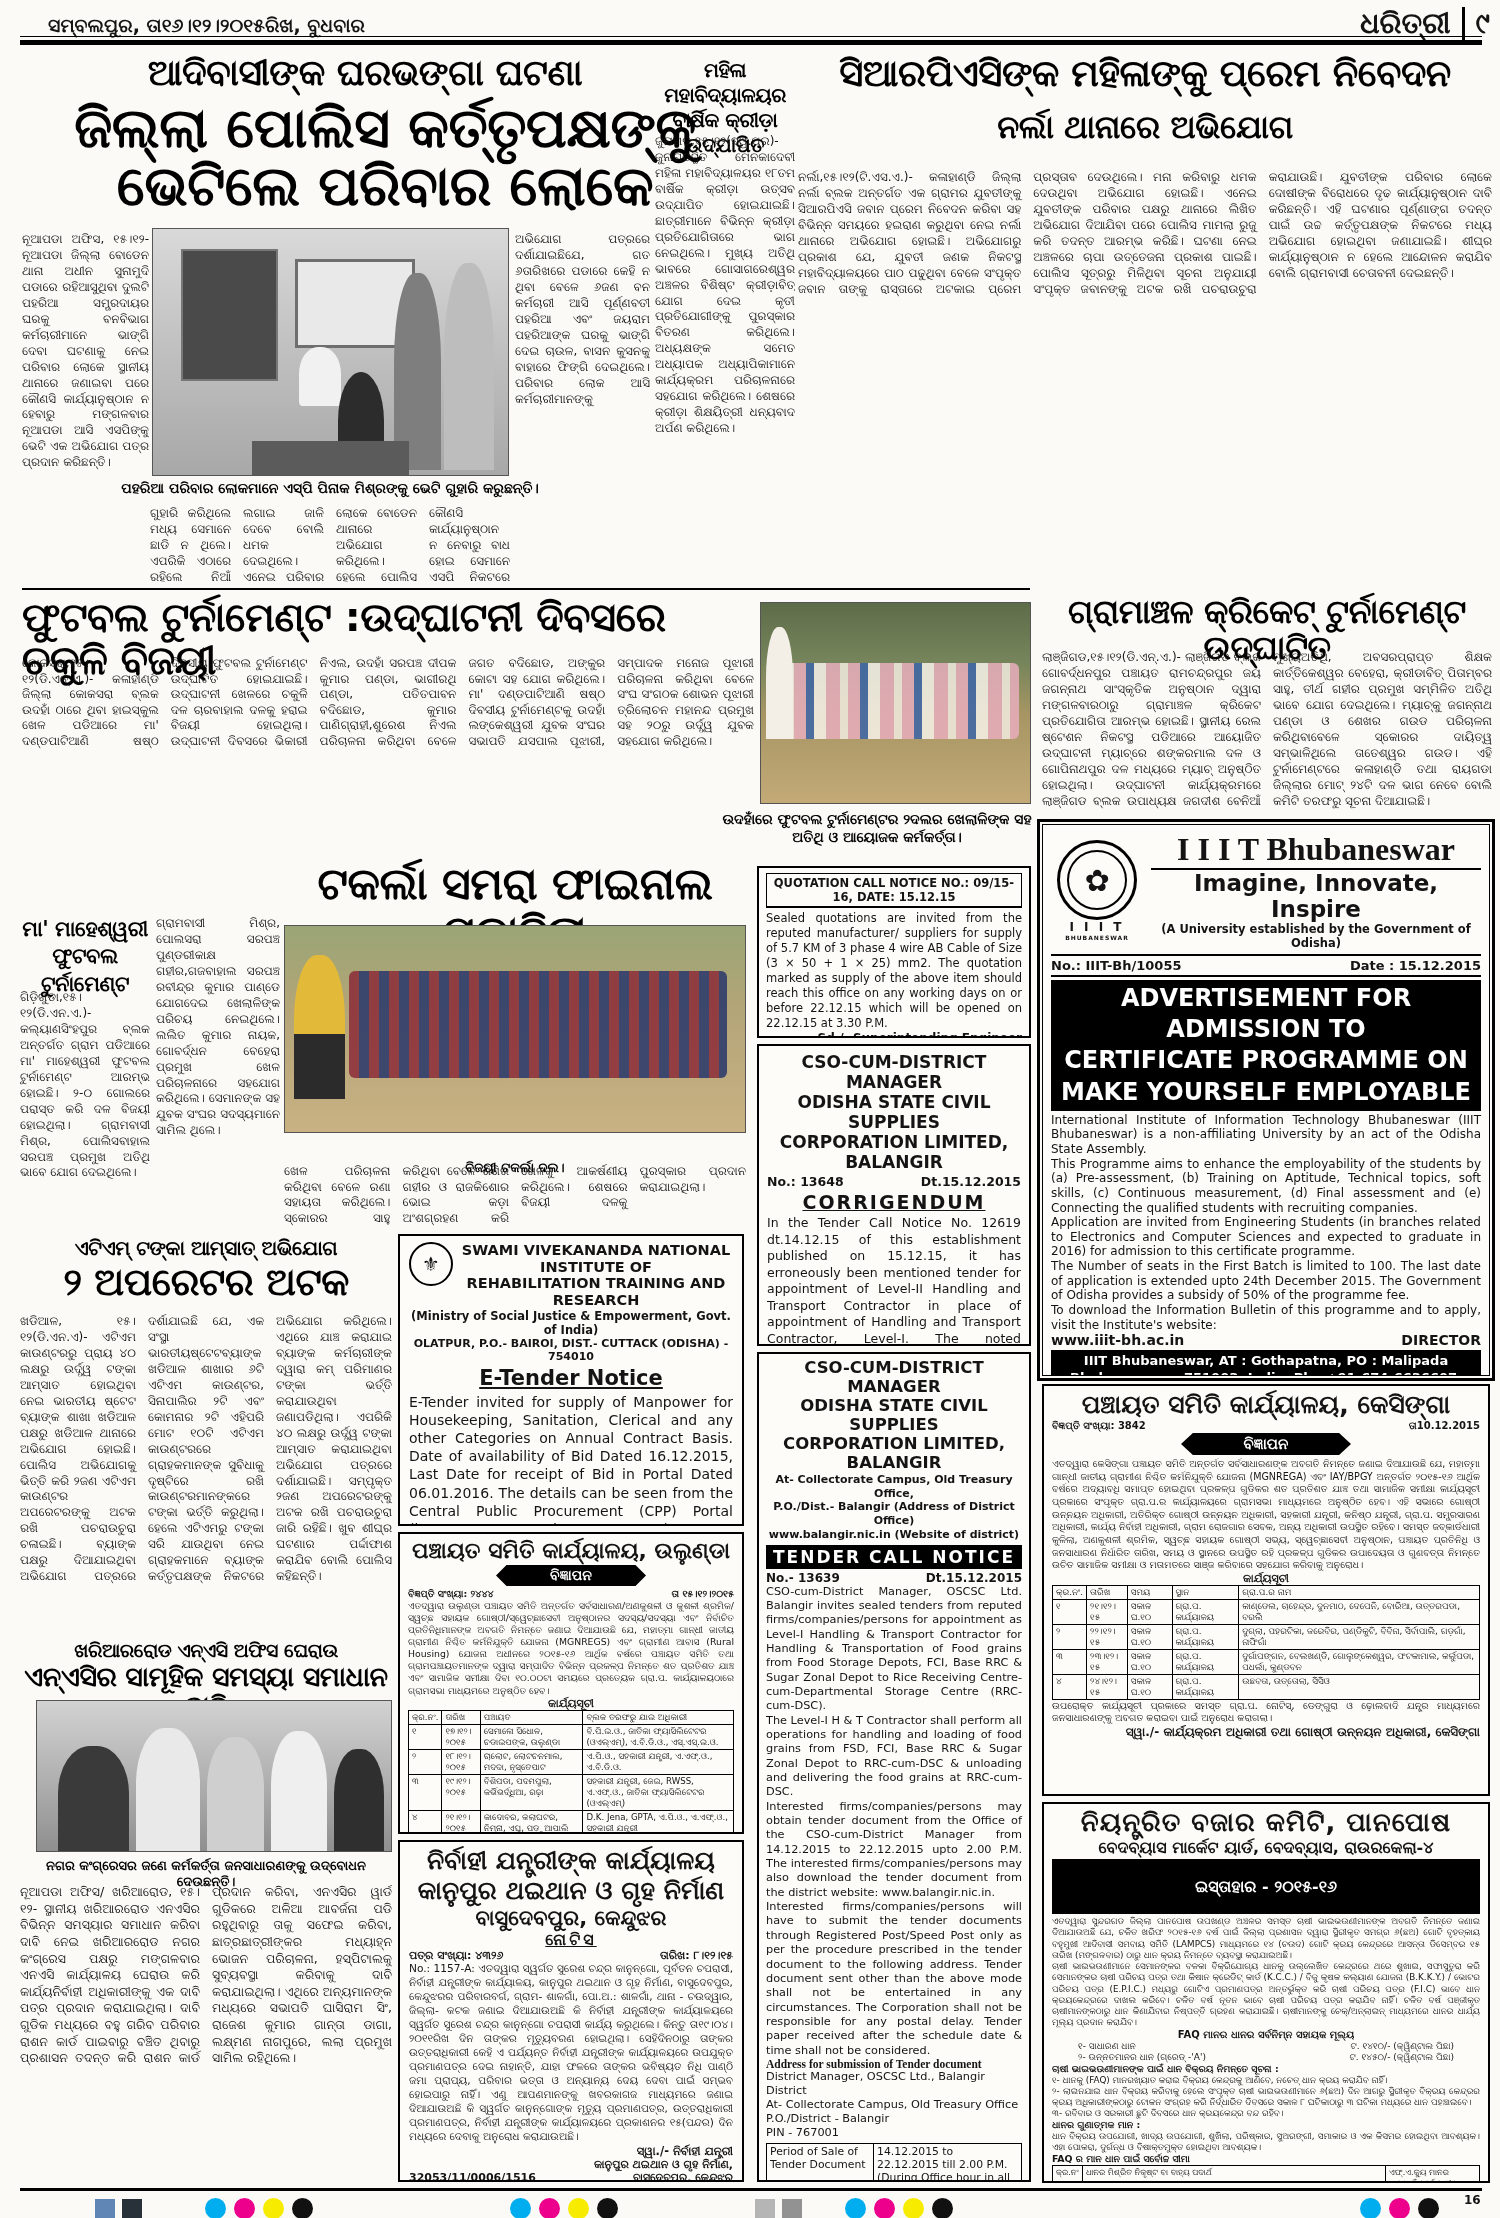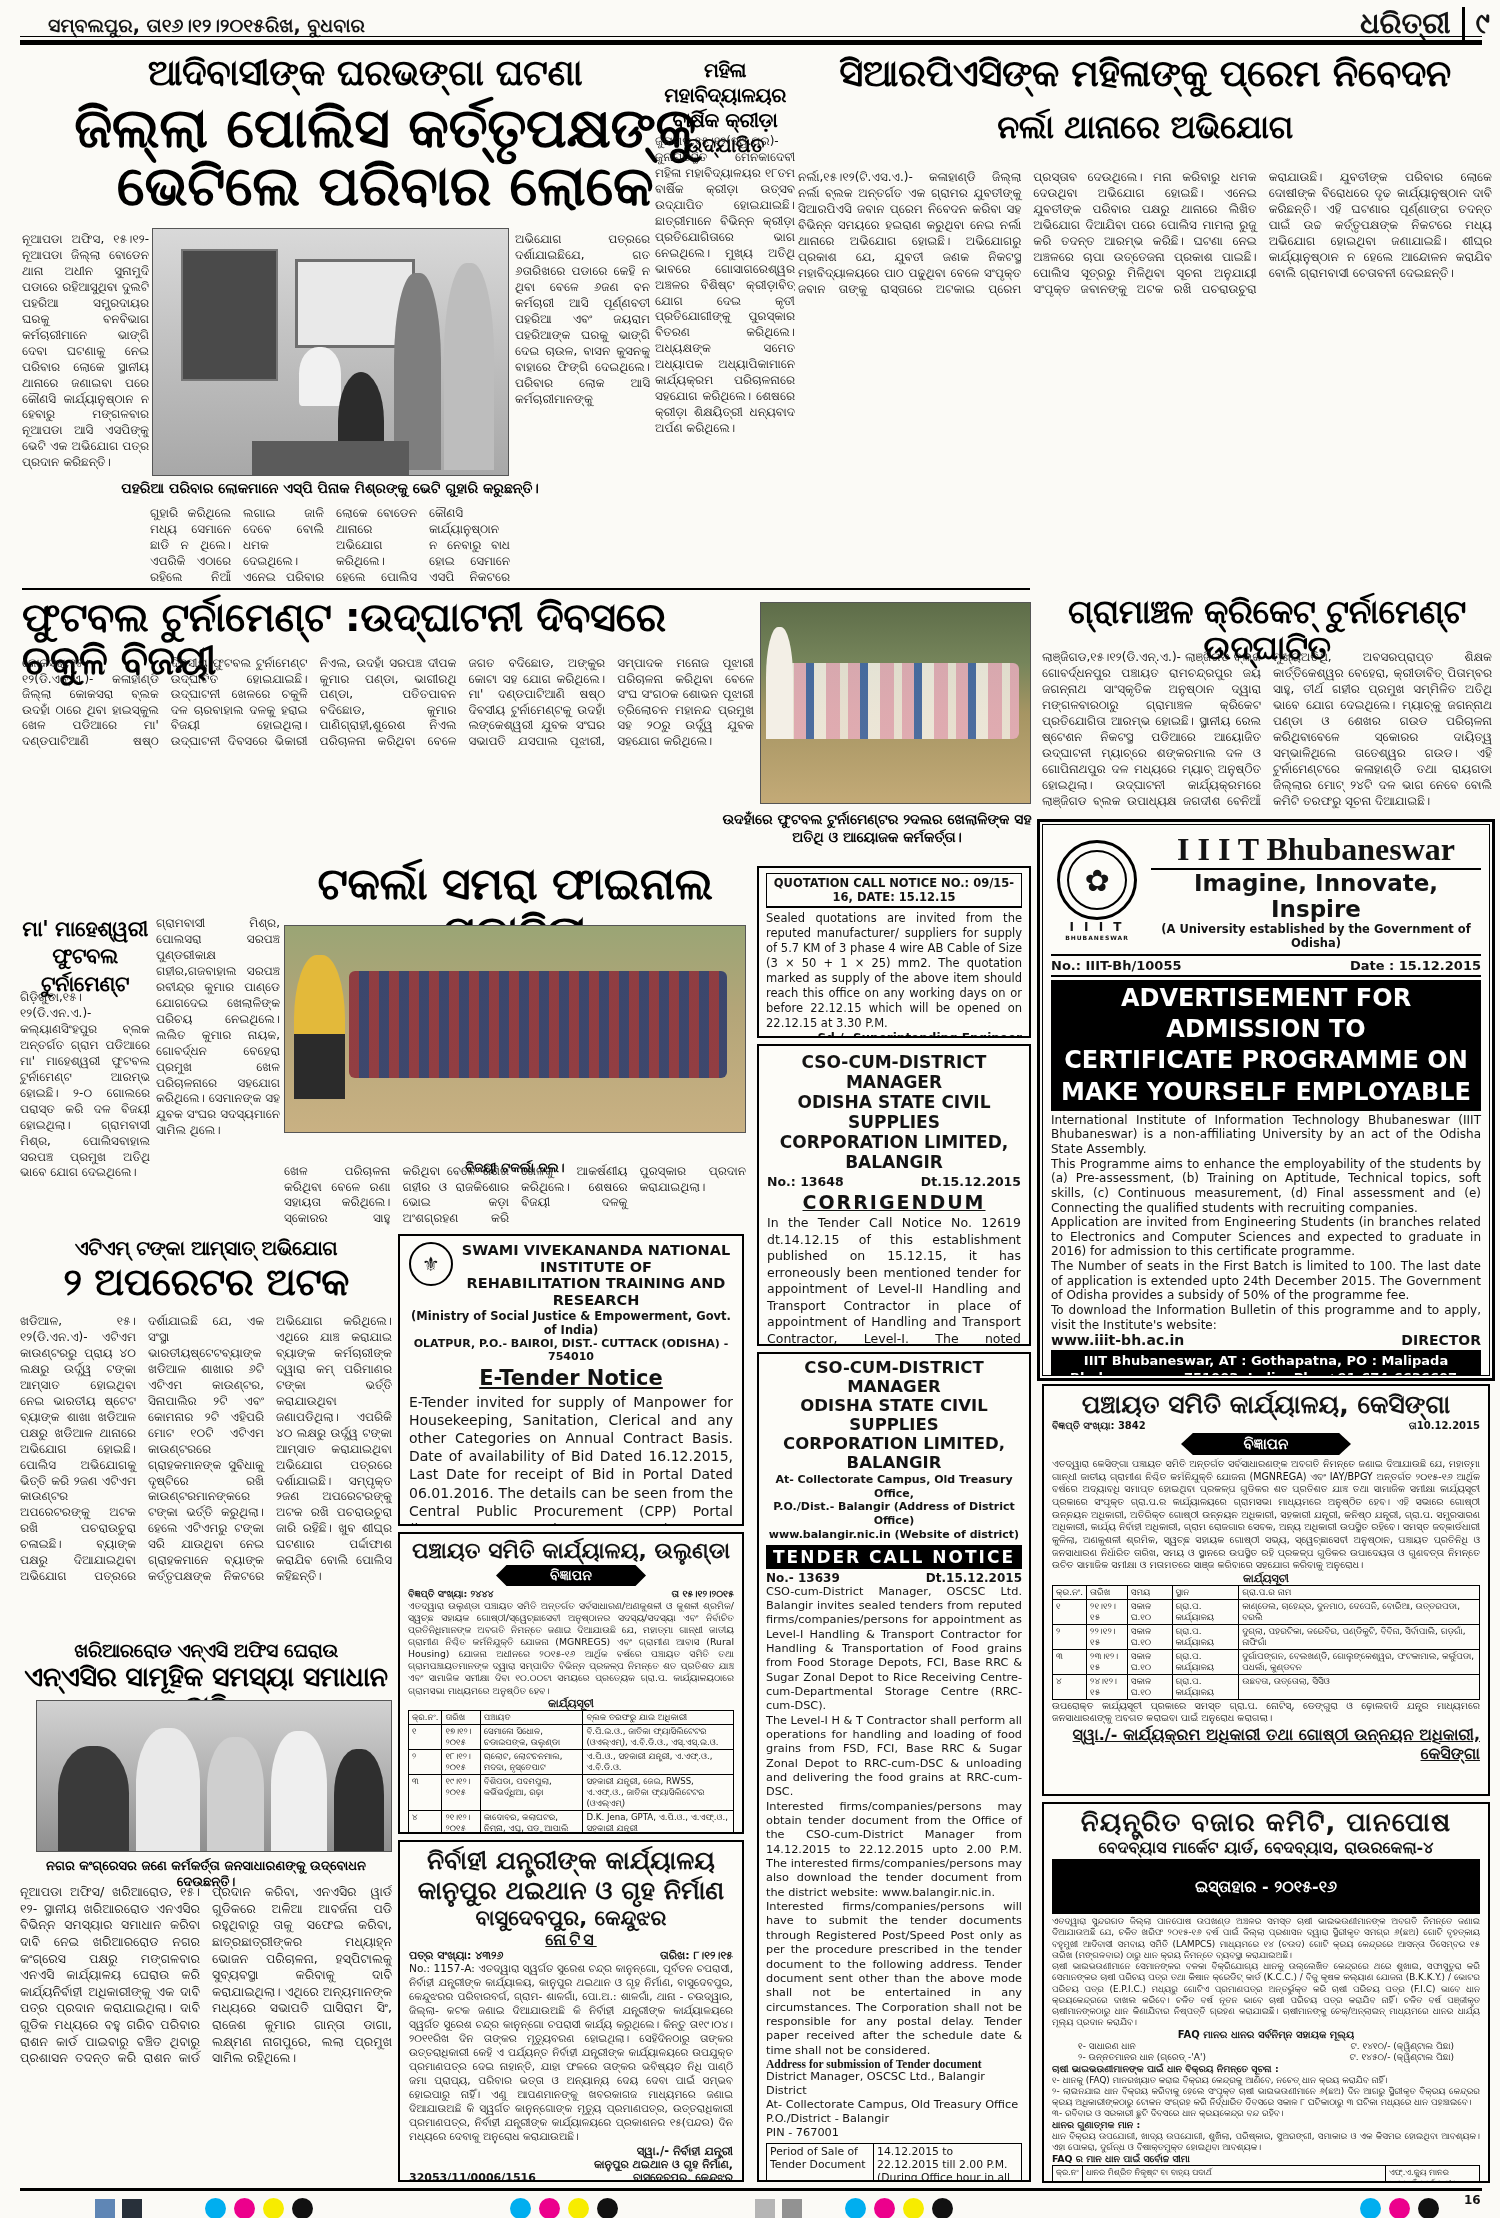--- a/index.html
+++ b/index.html
@@ -329,21 +329,21 @@
       <tr>
             <td>୪</td>
             <td>୨୪।୧୨।୧୫</td>
             <td>ସକାଳ ଘ.୧୦</td>
             <td>ଗ୍ରା.ପ. କାର୍ଯ୍ୟାଳୟ</td>
             <td>ଉଛବତା, ଉତ୍ତୋଲା, ସିସିଓ</td>
           </tr>
     </tbody>
       </table>
     <div class="j" style="font-size:9.6px;line-height:1.3;">ଉପରୋକ୍ତ କାର୍ଯ୍ୟସୂଚୀ ପ୍ରକାରେ ସମସ୍ତ ଗ୍ରା.ପ. ନୋଟିସ୍, ଡେଙ୍ଗୁରା ଓ ଢ଼ୋଲବାଦି ଯନ୍ତ୍ର ମାଧ୍ୟମରେ ଜନସାଧାରଣଙ୍କୁ ଅବଗତ କରାଇବା ପାଇଁ ଅନୁରୋଧ କରାଗଲା।</div>
-    <div class="sign" style="font-size:16px;text-decoration:underline;">ସ୍ୱା./- କାର୍ଯ୍ୟକ୍ରମ ଅଧିକାରୀ ତଥା ଗୋଷ୍ଠୀ ଉନ୍ନୟନ ଅଧିକାରୀ, କେସିଙ୍ଗା</div>
+    <div class="sign" style="font-size:12px;">ସ୍ୱା./- କାର୍ଯ୍ୟକ୍ରମ ଅଧିକାରୀ ତଥା ଗୋଷ୍ଠୀ ଉନ୍ନୟନ ଅଧିକାରୀ, କେସିଙ୍ଗା</div>
   </div>
 
   <div class="abs box clip" style="left:1042px;top:1802px;width:448px;height:381px;padding:3px 8px;">
     <div class="b ctr" style="font-size:26px;letter-spacing:1px;">ନିୟନ୍ତ୍ରିତ ବଜାର କମିଟି, ପାନପୋଷ</div>
     <div class="b ctr" style="font-size:16px;">ବେଦବ୍ୟାସ ମାର୍କେଟ ୟାର୍ଡ, ବେଦବ୍ୟାସ, ରାଉରକେଲା-୪</div>
     <div class="banner" style="font-size:16px;padding:18px 0;margin:2px 0;">ଇସ୍ତାହାର - ୨୦୧୫-୧୬</div>
     <div class="j" style="font-size:8.8px;line-height:1.28;">ଏତଦ୍ୱାରା ସୁନ୍ଦରଗଡ ଜିଲ୍ଲା ପାନପୋଷ ଉପଖଣ୍ଡ ଅଞ୍ଚଳର ସମସ୍ତ ଚାଷୀ ଭାଇଭଉଣୀମାନଙ୍କ ଅବଗତି ନିମନ୍ତେ ଜଣାଇ ଦିଆଯାଉଅଛି ଯେ, ଚଳିତ ଖରିଫ ୨୦୧୫-୧୬ ବର୍ଷ ପାଇଁ ଜିଲ୍ଲା ପ୍ରଶାସନ ଦ୍ୱାରା ସ୍ଥିରୀକୃତ ସମଗ୍ର ୬(ଛଅ) ଗୋଟି ବୃହତ୍କାୟ ବହୁମୁଖୀ ଆଦିବାସୀ ସମବାୟ ସମିତି (LAMPCS) ମାଧ୍ୟମରେ ୧୪ (ଚଉଦ) ଗୋଟି କ୍ରୟ କେନ୍ଦ୍ରରେ ଆସନ୍ତା ଡିସେମ୍ବର ୧୫ ତାରିଖ (ମଙ୍ଗଳବାର) ଠାରୁ ଧାନ କ୍ରୟ ନିମନ୍ତେ ବ୍ୟବସ୍ଥା କରାଯାଇଅଛି।</div>
     <div class="j" style="font-size:8.8px;line-height:1.28;">ଚାଷୀ ଭାଇଭଉଣୀମାନେ ସେମାନଙ୍କର ବଳକା ବିକ୍ରିଯୋଗ୍ୟ ଧାନକୁ ଉଲ୍ଲେଖିତ କେନ୍ଦ୍ରରେ ଥରେ ଶୁଖାଇ, ସଫାସୁତୁରା କରି ସେମାନଙ୍କର ଚାଷୀ ପରିଚୟ ପତ୍ର ତଥା କିଷାନ କ୍ରେଡିଟ୍ କାର୍ଡ (K.C.C.) / ବିଜୁ କୃଷକ କଲ୍ୟାଣ ଯୋଜନା (B.K.K.Y.) / ଭୋଟର ପରିଚୟ ପତ୍ର (E.P.I.C.) ମଧ୍ୟରୁ ଗୋଟିଏ ପ୍ରମାଣପତ୍ର ଅନ୍ତର୍ଭୁକ୍ତ କରି ଚାଷୀ ପରିଚୟ ପତ୍ର (F.I.C) ଭାବେ ଧାନ କ୍ରୟକେନ୍ଦ୍ରରେ ଦାଖଲ କରିବେ। ଚଳିତ ବର୍ଷ ନୂତନ ଭାବେ ଚାଷୀ ପରିଚୟ ପତ୍ର କରାଯିବ ନାହିଁ। ଚଳିତ ବର୍ଷ ପଞ୍ଜୀକୃତ ଚାଷୀମାନଙ୍କଠାରୁ ଧାନ କିଣାଯିବାର ନିଷ୍ପତ୍ତି ଗ୍ରହଣ କରାଯାଇଛି। ଚାଷୀମାନଙ୍କୁ ଚେକ୍/ଅନ୍‌ଲାଇନ୍ ମାଧ୍ୟମରେ ଧାନର ଧାର୍ଯ୍ୟ ମୂଲ୍ୟ ପ୍ରଦାନ କରାଯିବ।</div>
     <div class="b ctr" style="font-size:10px;">FAQ ମାନର ଧାନର ସର୍ବନିମ୍ନ ସହାୟକ ମୂଲ୍ୟ</div>
     <div style="display:flex;justify-content:space-between;font-size:9px;padding:0 26px;">

